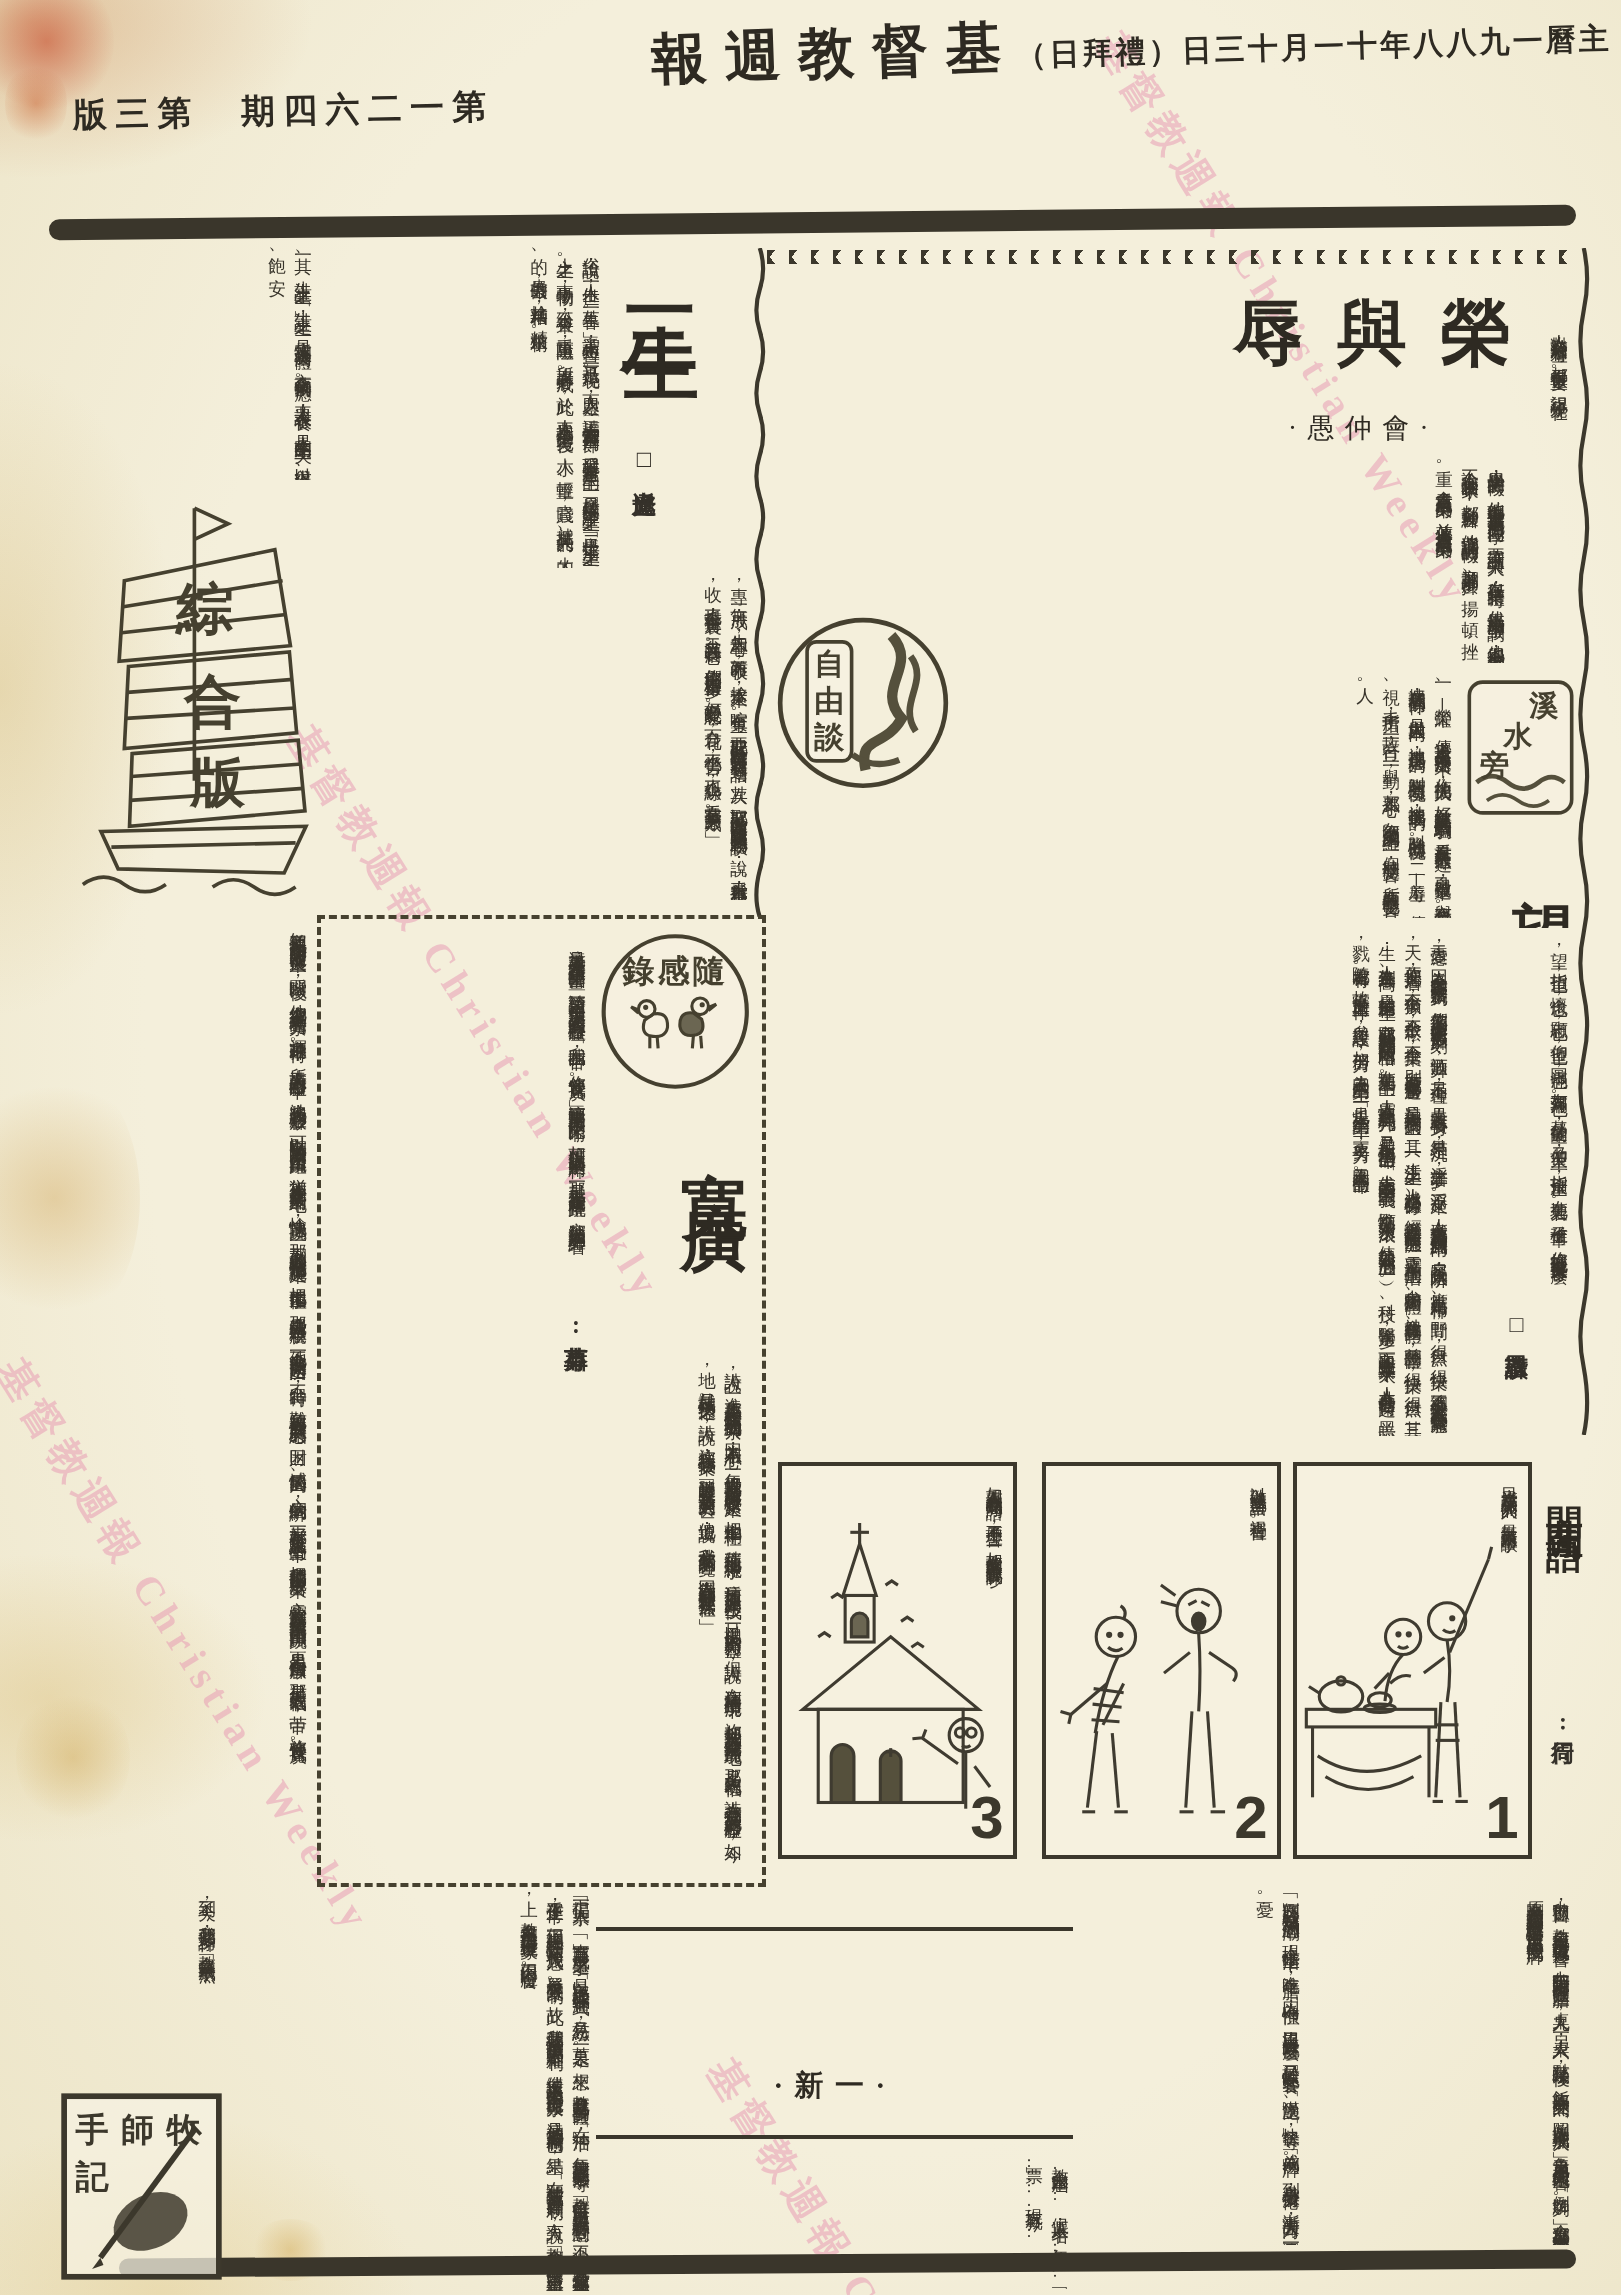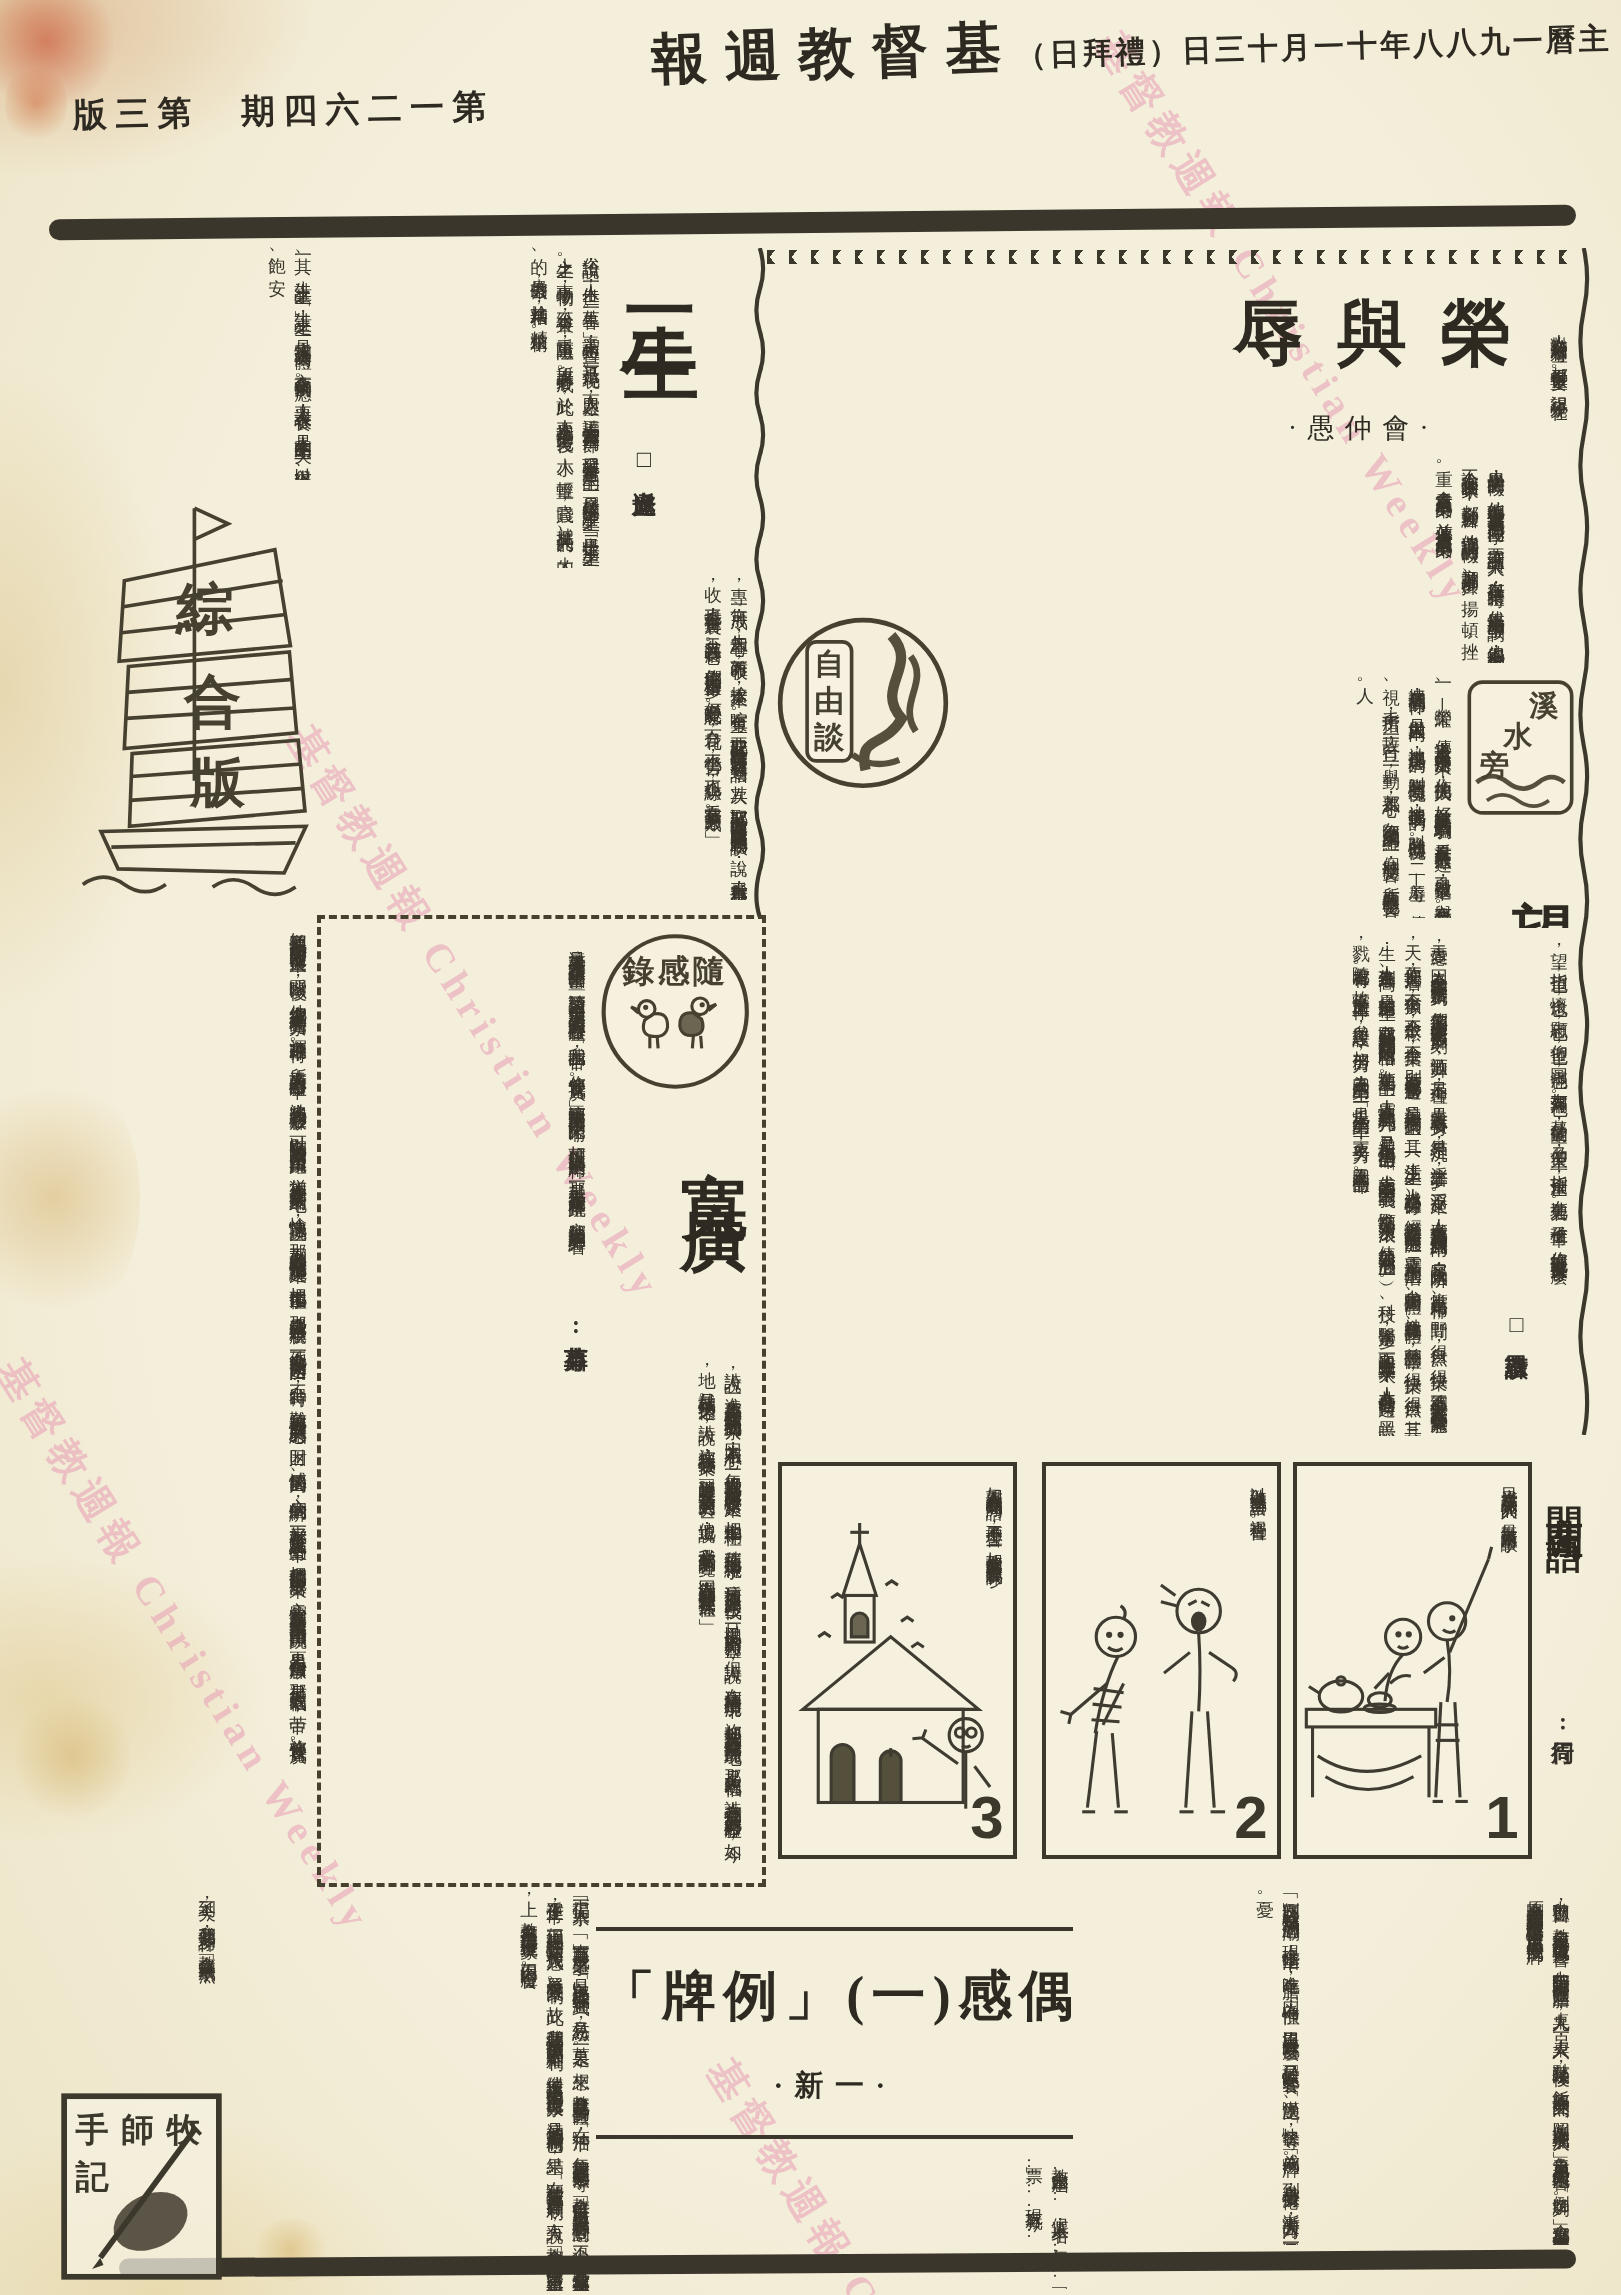--- a/index.html
+++ b/index.html
@@ -278,21 +278,20 @@
       </g>
     </svg>
     <div class="vtext cap" style="width:207px;height:290px;">如果有人講我們幾句閒語，應不予理會，一如教堂的尖塔不理會群鴉噪吵。</div>
     <div class="num">3</div>
   </div>
 
   <div class="vtext" style="left:1312px;top:1887px;width:262px;height:358px;">中秋節翌日，教會主日學部舉行教職員退修會。中午時分到附近一間飯館進膳，一桌九人，另一桌六人，點菜幾味後，飯店部長突然問：「照例牌上抑或加大？」負責之兄弟不加思索地回答：「例牌夠了。」全桌都不期然會心微笑。原來剛才我們思想到日學教職員是否「慣性」返主日學而變成「例牌」。</div>
   <div class="vtext" style="left:1081px;top:1887px;width:223px;height:358px;">「例牌」給我一點「偶感」的思潮。現今忙碌生活中，進吃午膳，因為「慣性」，沒胃口去揀選吃甚麼，於是慣性吃「套餐」、「漢堡飽」、「快餐」等，成為「例牌」。到身心靈疲力倦，漸漸失去方向，這是另一種「危機」隱憂。</div>
 
   <div class="rule" style="left:596px;top:1927px;width:477px;height:3.6px;"></div>
-  <div class="htitle" style="left:601px;top:1960px;width:467px;font-size:54px;letter-spacing:7.3px;text-align:center;">「牌例」(一)感偶</div>
   <div class="htitle" style="left:757px;top:2066px;width:156px;font-size:29px;letter-spacing:11.4px;text-align:center;">·新一·</div>
   <div class="rule" style="left:596px;top:2135px;width:477px;height:3.6px;"></div>
 
   <div class="vtext" style="left:596px;top:2154px;width:477px;height:135px;">教會由本屆……候選人十名，每位投……「一人一票」……現有就今……</div>
   <div class="vtext" style="left:226px;top:1887px;width:368px;height:404px;">提倡「一人一票」──「直選」而形成一黨之爭。是以「急進」式抑或「漸進式」，意見紛紜，莫衷一是。想來，教會既是基督的身體，在「神治」下，每位蒙召的信徒必然「平等」，教會推行「民主」選舉是絕對合神心意的。不過，有些教會採用其他方式，似乎運作正常，但總失却一點「靈活性」和「投入感」，發展會大受限制。故此，我們要珍惜這神賦予的「基本權利」；縱使該天選舉中大部份不能出席投票，這是他們放棄權利而已。結果，在「和諧」氣氛下選舉進行順利。有人說，教會未到「成熟」階段履行「民主」會引起紛爭。事實上，教會在早期也曾出現過這種現象，但不因噎廢食。</div>
   <div class="vtext" style="left:49px;top:1887px;width:171px;height:197px;">到了今天，我們要多謝神，教會真的「成熟」了！</div>
 
   <div class="rule" style="left:119px;top:2254px;width:1457px;height:18.7px;transform:rotate(-0.35deg);border-radius:9.3px;"></div>
 
   <svg style="position:absolute;left:60px;top:2092px;" width="163" height="189" viewBox="0 0 315 365">

